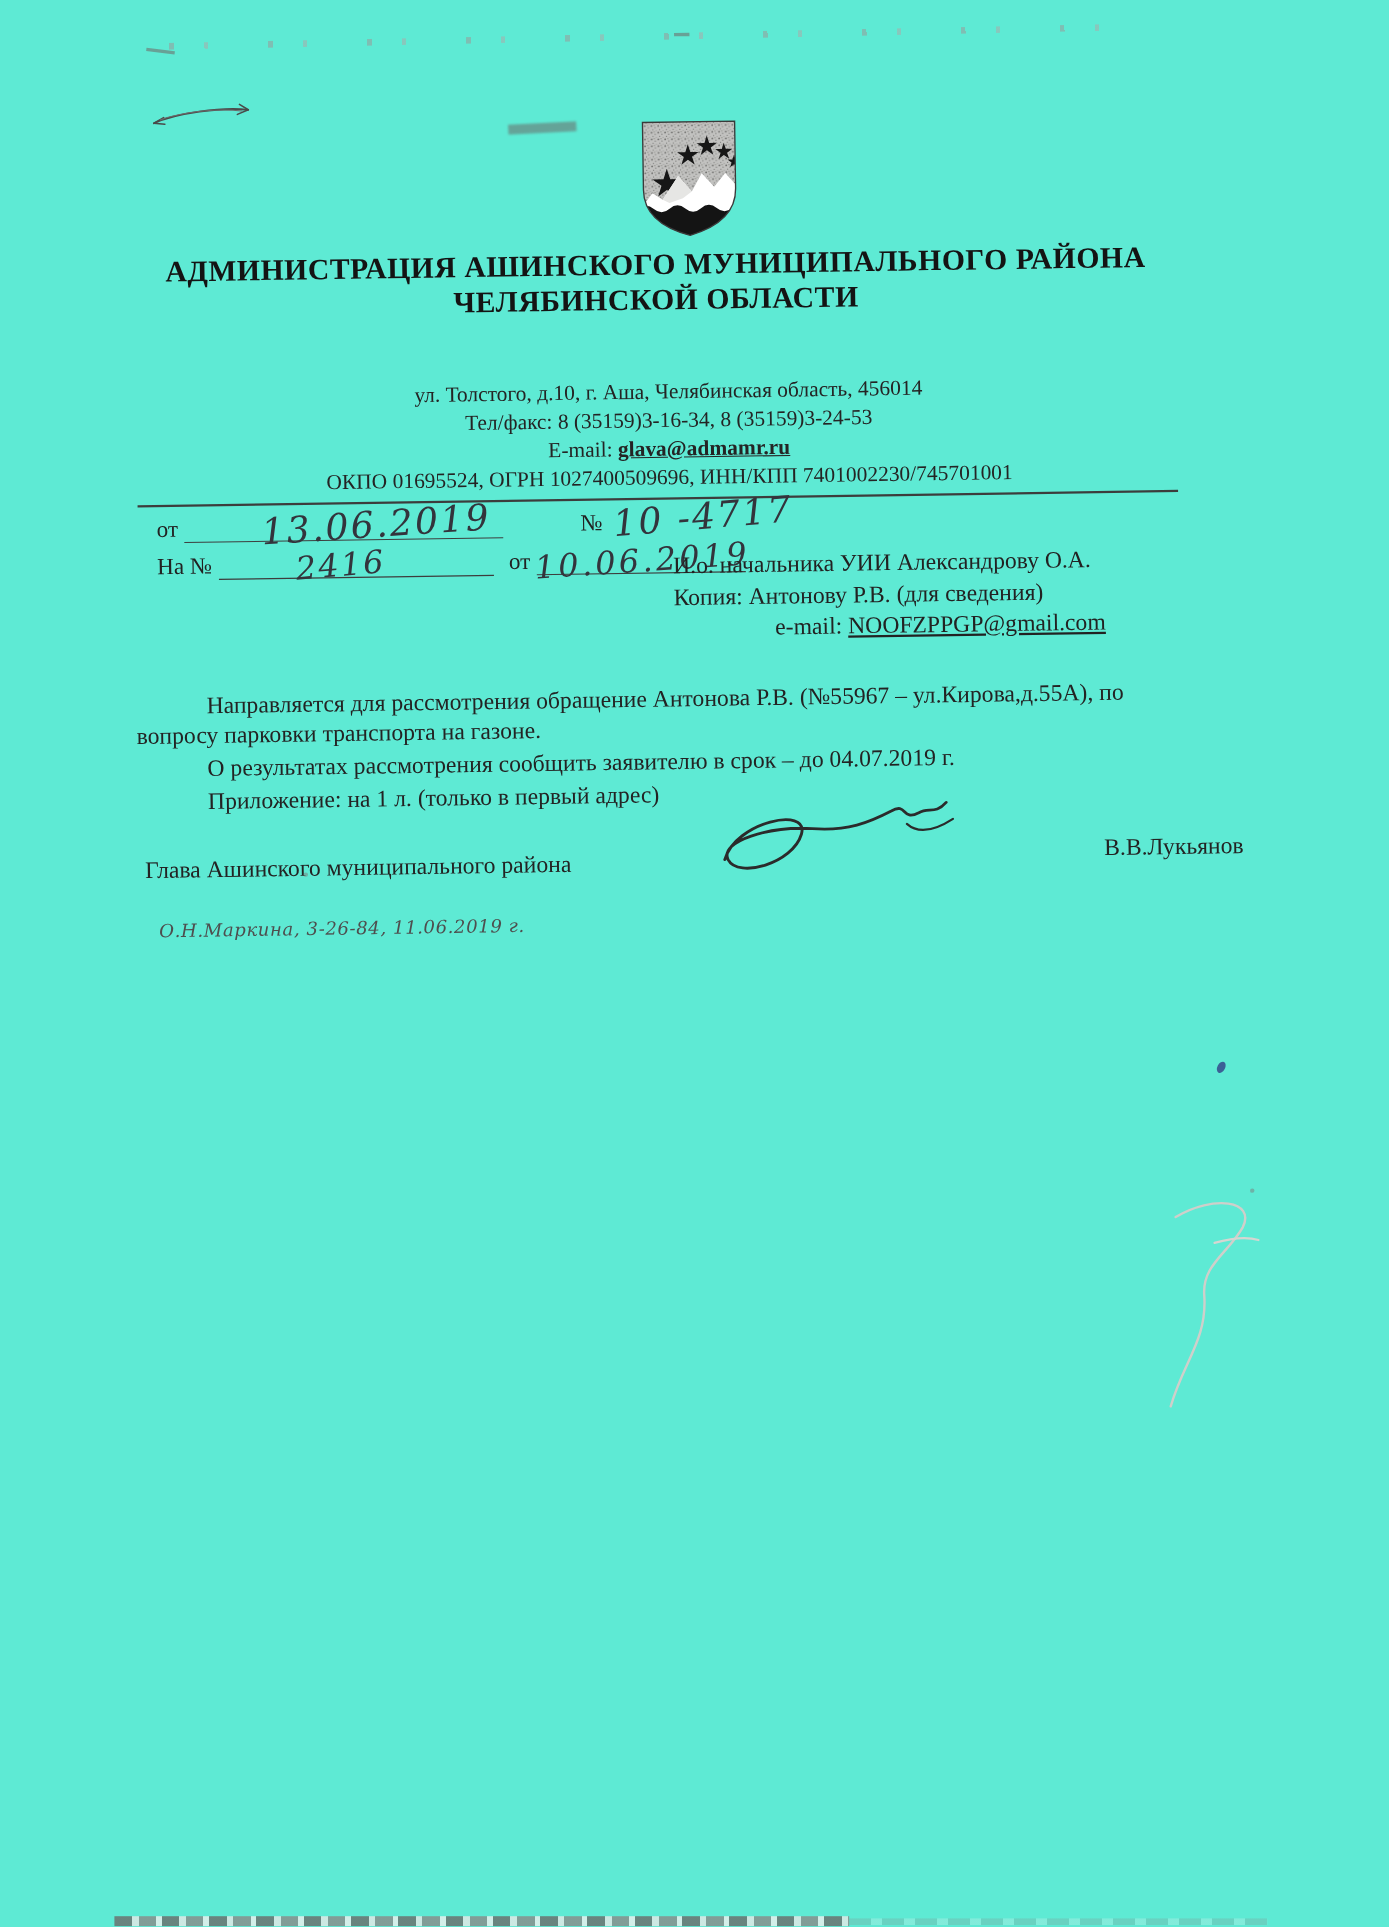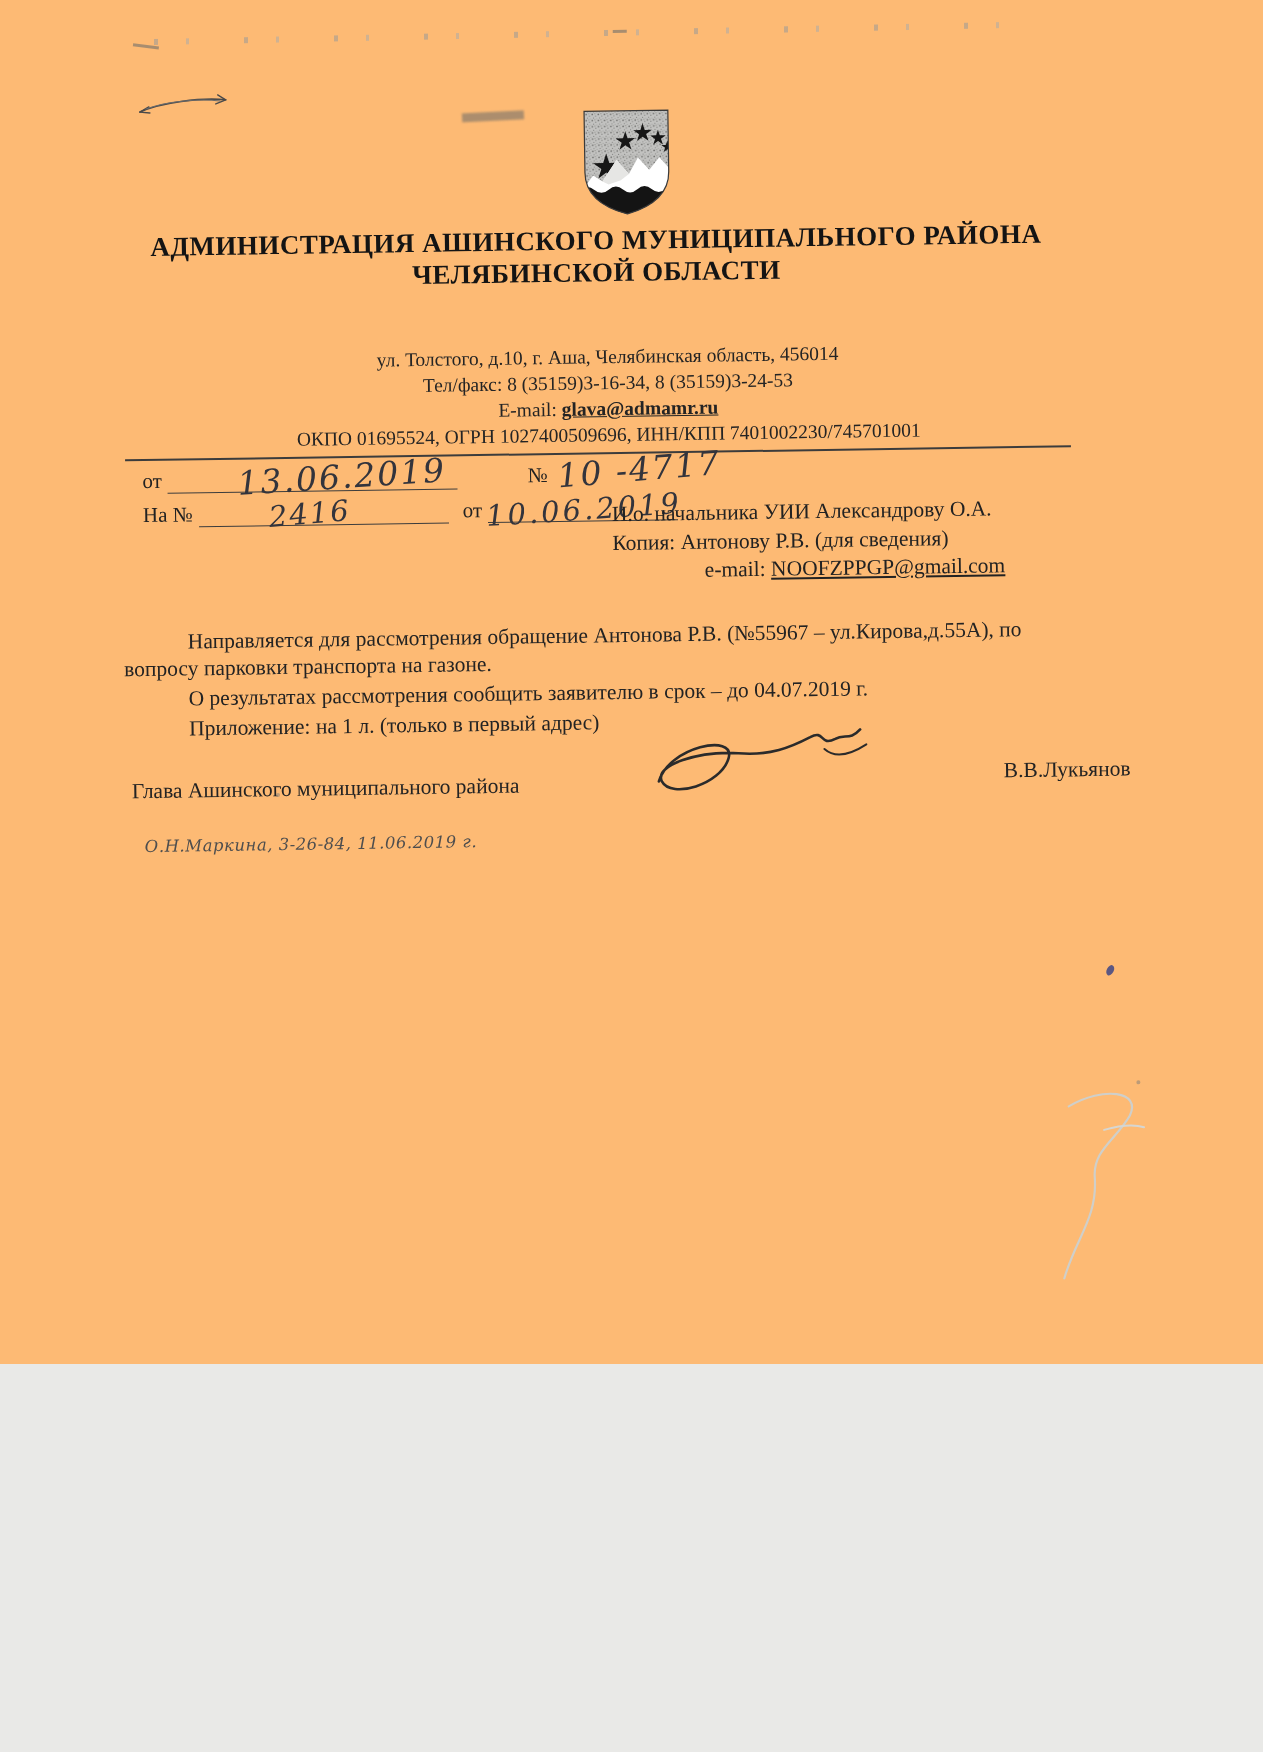--- a/index.html
+++ b/index.html
@@ -1,18 +1,18 @@
 <!DOCTYPE html>
 <html><head>
 <meta charset="utf-8">
 <style>
   html,body{margin:0;padding:0;background:#e9e9e7;}
   .page{
-    position:relative;width:1263px;height:1364px;margin:0 auto;
-    background:#fdba74;overflow:hidden;
+    position:relative;width:1263px;height:1752px;margin:0 auto;
+    background:#5eead4;overflow:hidden;
     font-family:"Liberation Serif","DejaVu Serif",serif;color:#1c1c1c;
   }
   .doc{position:absolute;left:0;top:0;width:1263px;height:1752px;
        transform:rotate(-0.85deg);transform-origin:620px 520px;}
   .abs{position:absolute;}
 
   
   .title{left:90px;top:224px;width:1020px;text-align:center;
          font-weight:bold;font-size:27px;line-height:32px;letter-spacing:.5px;color:#141414;}
   .contact{left:140px;top:344px;width:940px;text-align:center;

